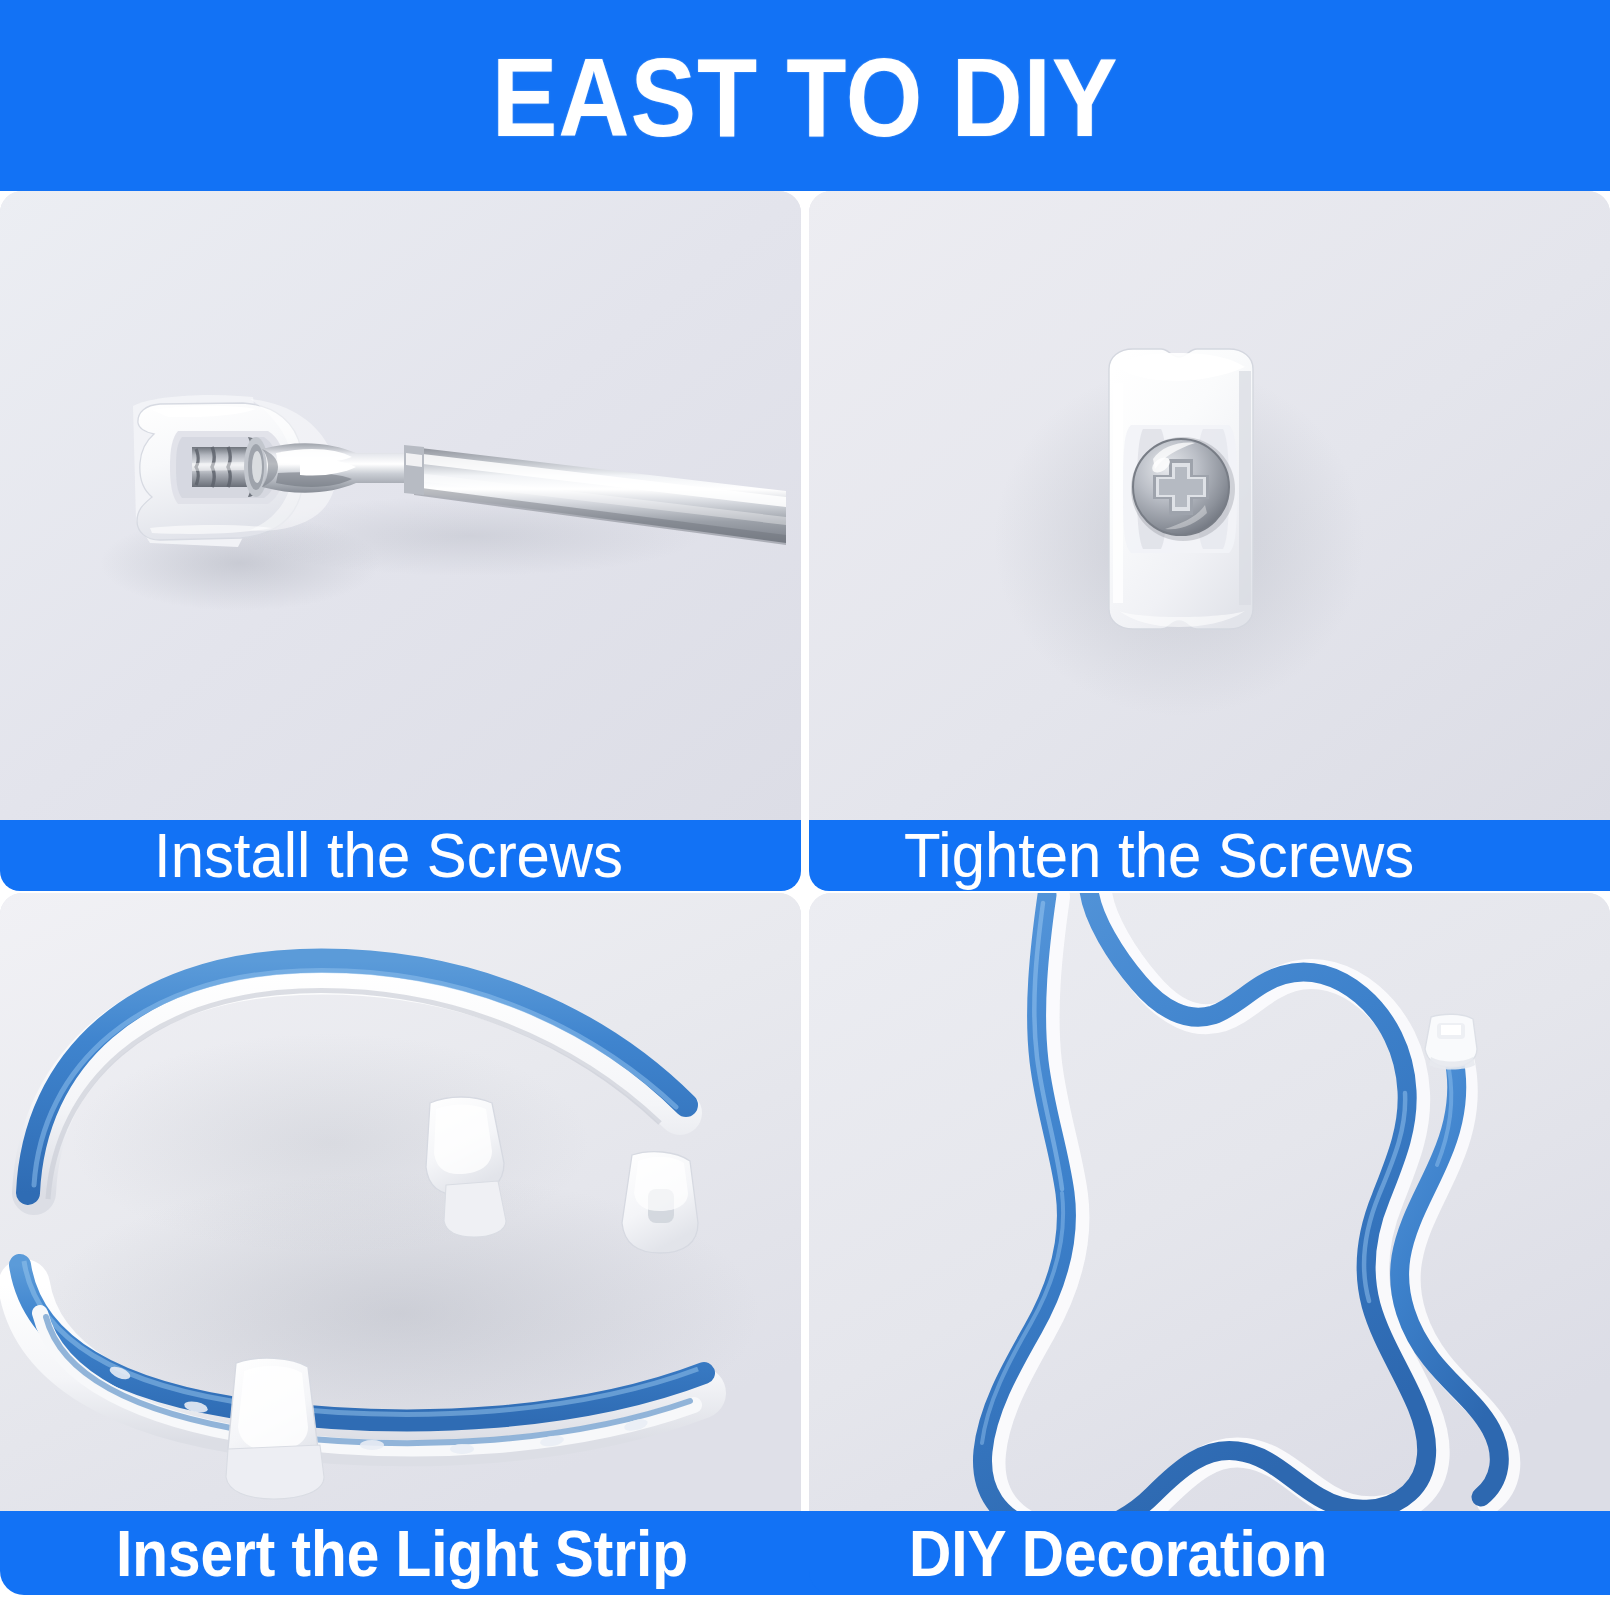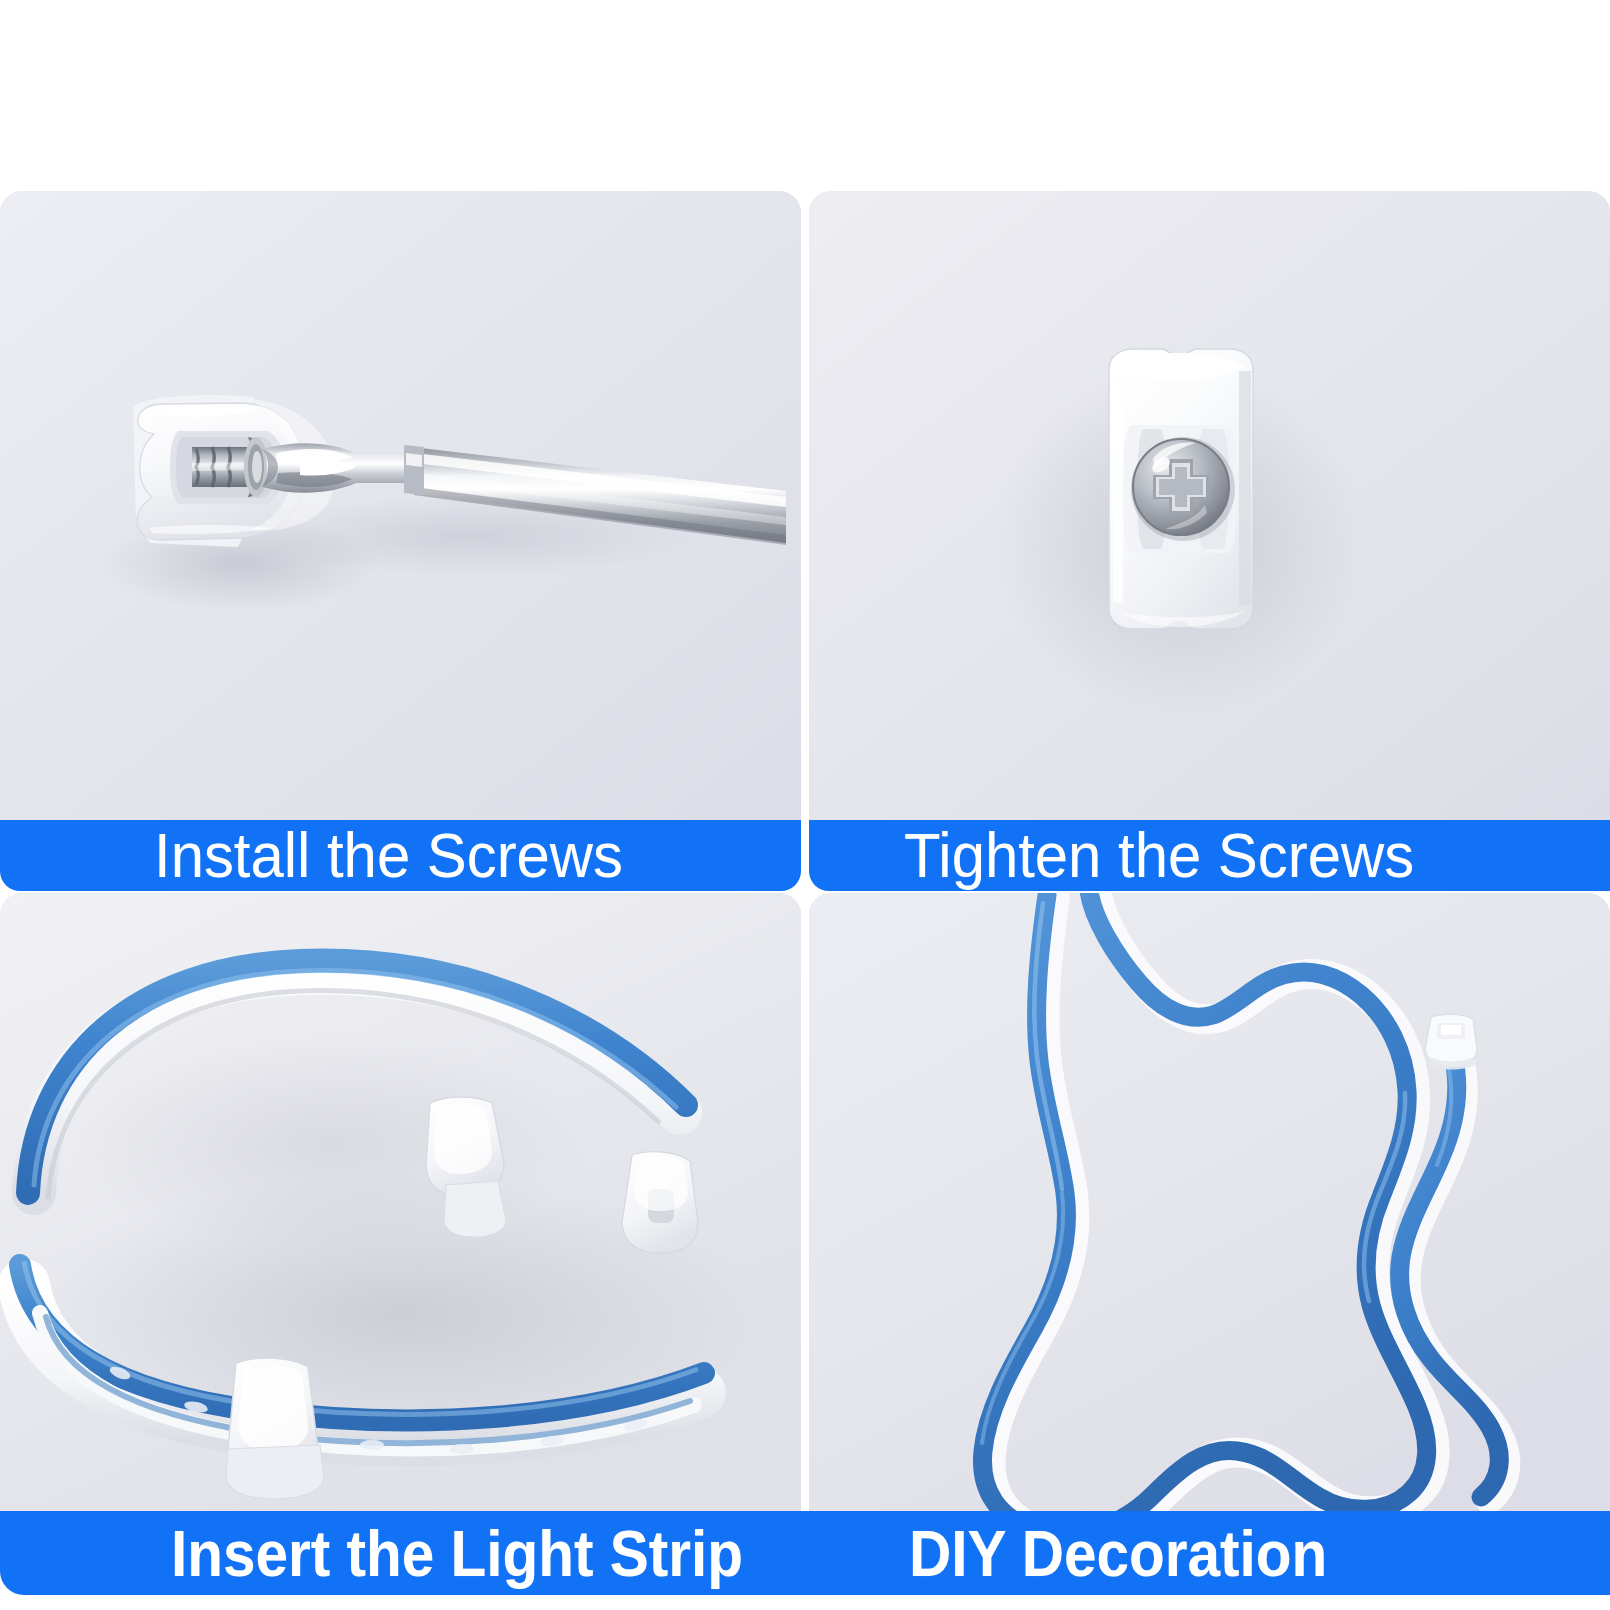--- a/index.html
+++ b/index.html
@@ -82,29 +82,32 @@
     font-size: 63px;
     font-weight: normal;
     line-height: 1;
     white-space: nowrap;
     transform: scaleX(0.95);
     transform-origin: left center;
     text-shadow: 0 0 1px rgba(255,255,255,0.3);
   }
   .row-top.col-left   .caption { justify-content: center; }
   .row-top.col-right  .caption { justify-content: flex-start; padding-left: 95px; }
-  .row-bottom.col-left  .caption { justify-content: center; padding-left: 88px; }
+  .row-bottom.col-left  .caption { justify-content: flex-start; padding-left: 116px; }
   .row-bottom.col-right .caption { justify-content: flex-start; padding-left: 100px; }
   .row-bottom .caption-text { font-size: 65px; font-weight: bold; transform: scaleX(0.9); }
 </style>
 </head>
 <body>
 
 <div id="page">
 
+  <div id="header-band">
+    <div id="header-title">EAST TO DIY</div>
+  </div>
 
   <div class="cell col-left row-top">
     <div class="photo">
       <svg viewBox="0 0 801 629" preserveAspectRatio="none">
         <defs>
           <linearGradient id="tl-bg" x1="0" y1="0" x2="1" y2="1">
             <stop offset="0" stop-color="#eceef3"></stop>
             <stop offset="0.5" stop-color="#e3e4ec"></stop>
             <stop offset="1" stop-color="#dcdde6"></stop>
           </linearGradient>

